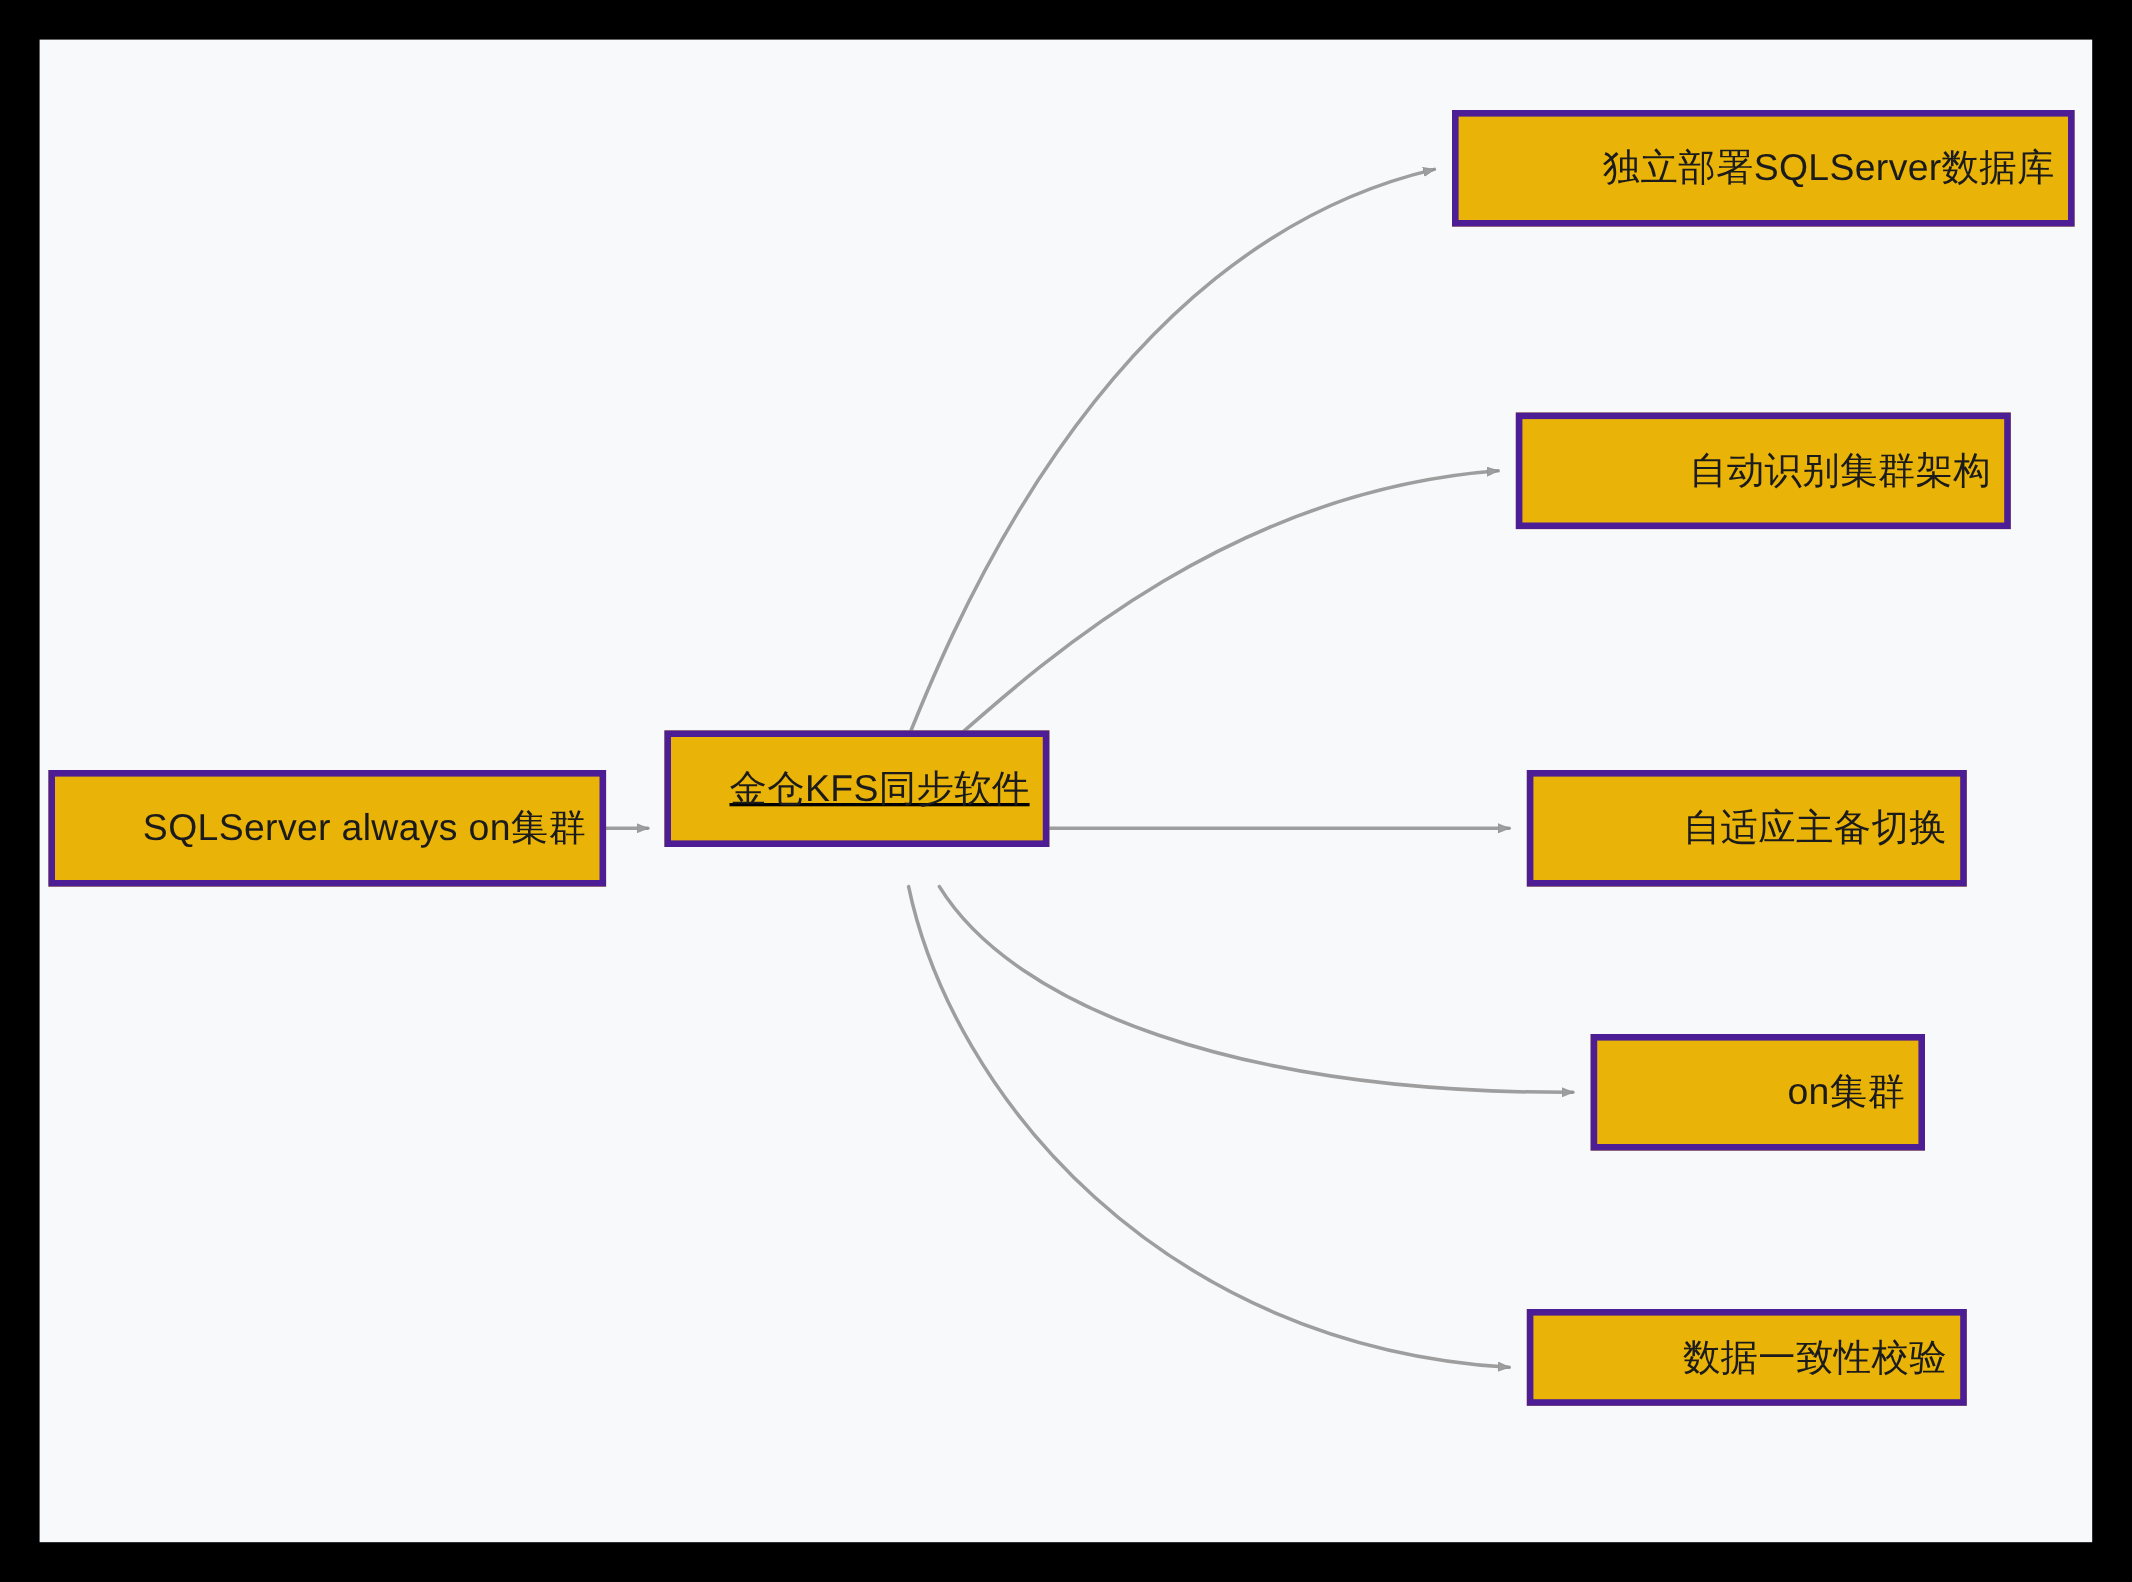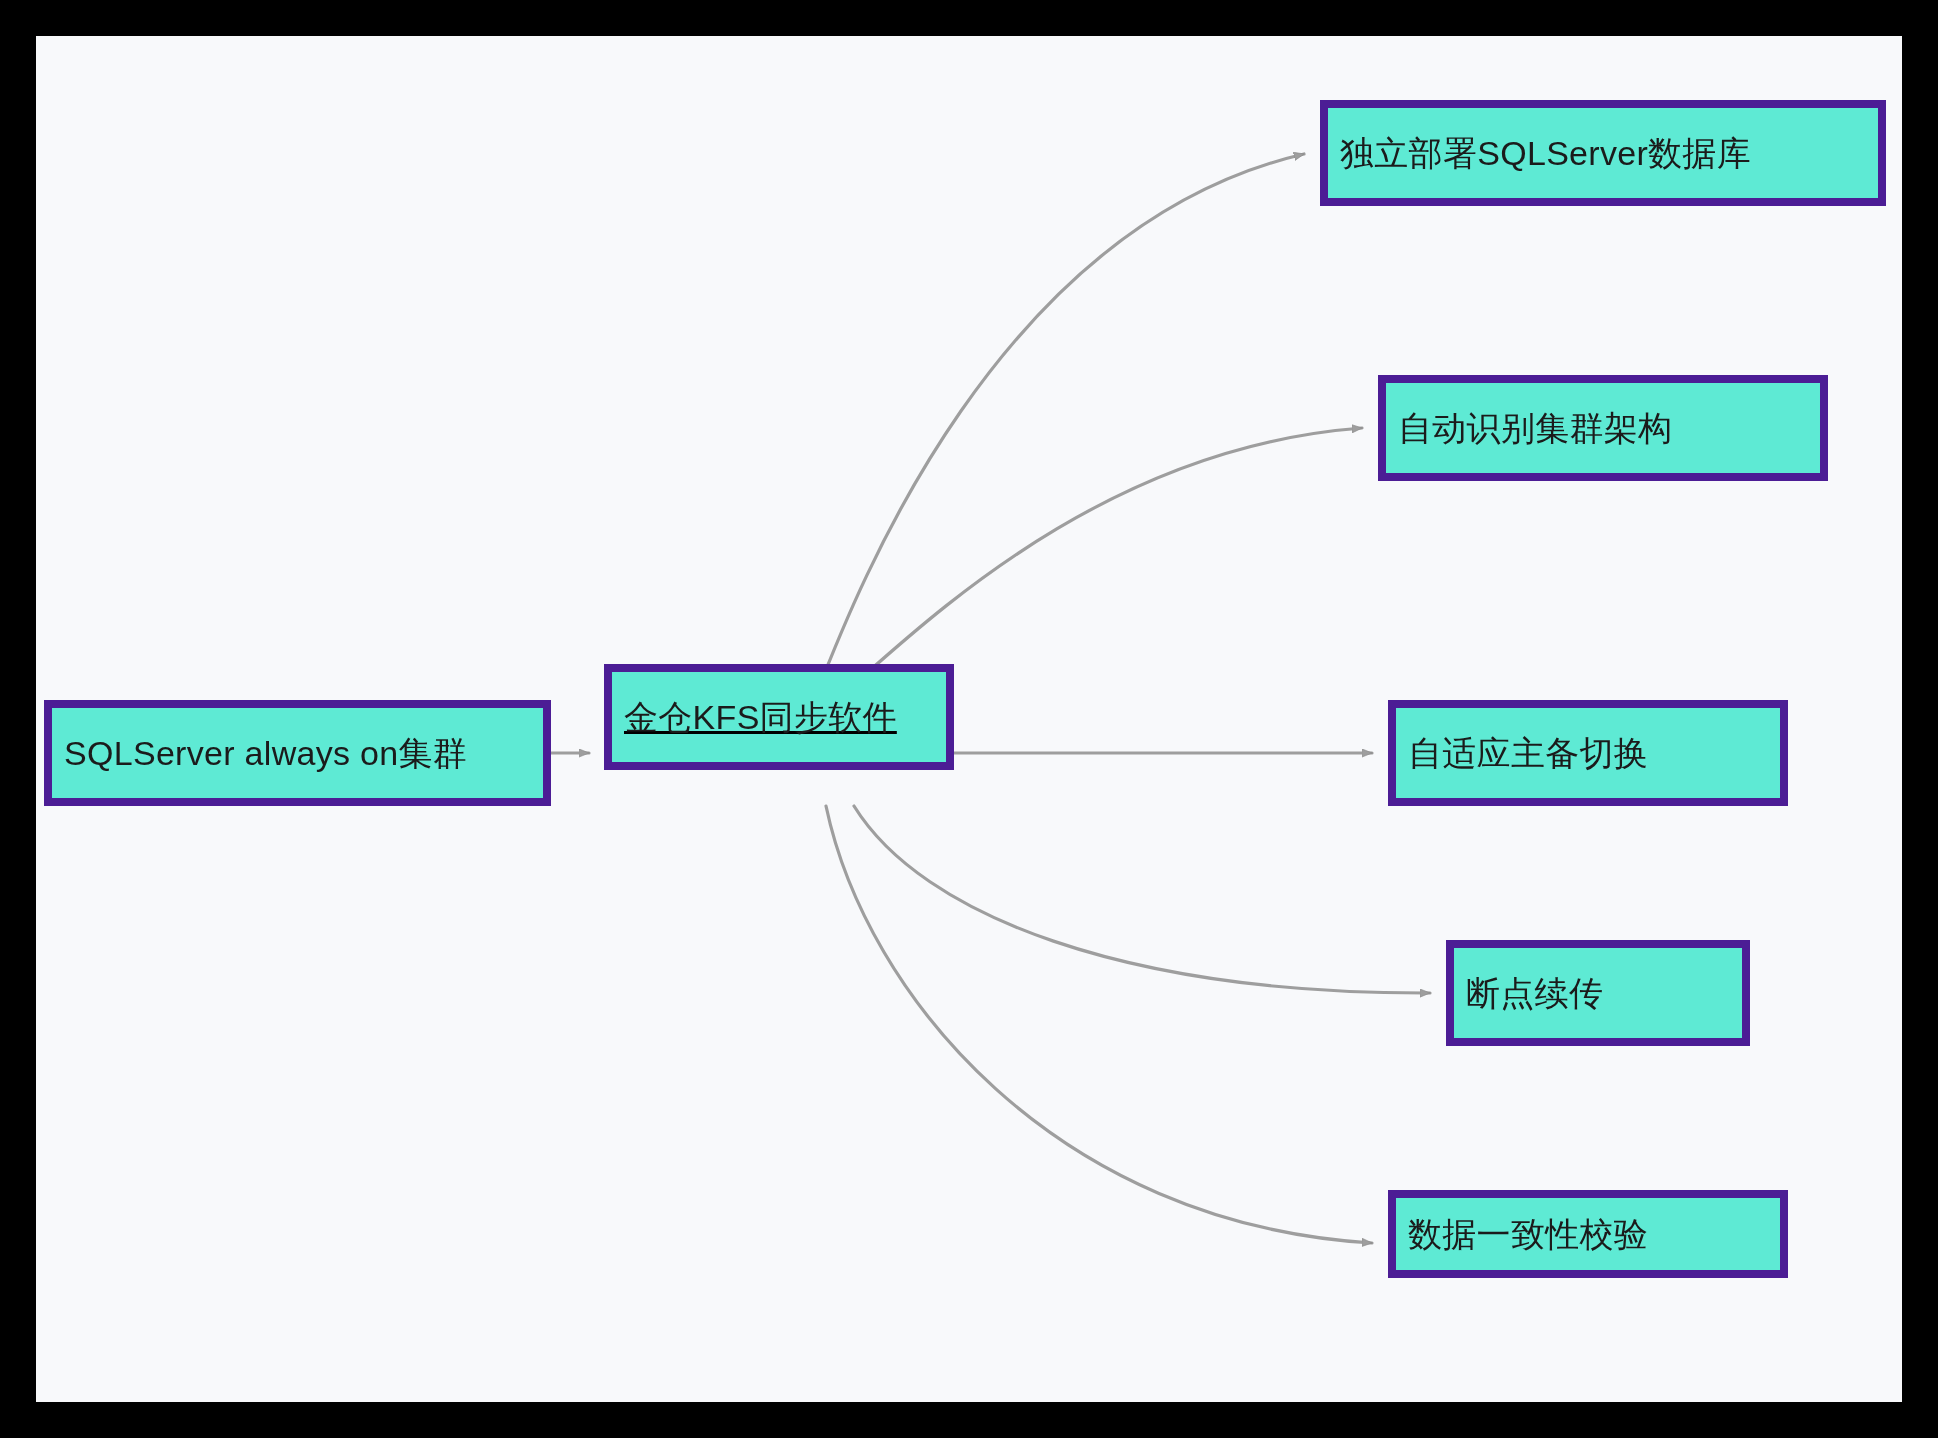--- a/index.html
+++ b/index.html
@@ -35,25 +35,25 @@
     left: 0;
     top: 0;
     width: 1866px;
     height: 1366px;
     pointer-events: none;
   }
 
   .node {
     position: absolute;
     box-sizing: border-box;
-    background: #5eead4;
-    border: 8px solid #4c1d95;
+    background: #eab308;
+    border: 6px solid #4c1d95;
     display: flex;
     align-items: center;
-    justify-content: flex-start;
+    justify-content: flex-end;
     text-align: center;
   }
 
   .node-label {
     font-family: "Liberation Sans", "DejaVu Sans", sans-serif;
     font-size: 34px;
     line-height: 1.2;
     color: #1b1b1b;
     letter-spacing: 0.3px;
     white-space: nowrap;
@@ -102,21 +102,21 @@
 
     <div class="node" style="left:1352px; top:664px; width:400px; height:106px;">
       <span class="node-label">自适应主备切换</span>
     </div>
 
     <div class="node" style="left:1342px; top:339px; width:450px; height:106px;">
       <span class="node-label">自动识别集群架构</span>
     </div>
 
     <div class="node" style="left:1410px; top:904px; width:304px; height:106px;">
-      <span class="node-label">断点续传</span>
+      <span class="node-label">on集群</span>
     </div>
 
     <div class="node" style="left:1352px; top:1154px; width:400px; height:88px;">
       <span class="node-label">数据一致性校验</span>
     </div>
 
   </div>
 </div>
 
 </body></html>

